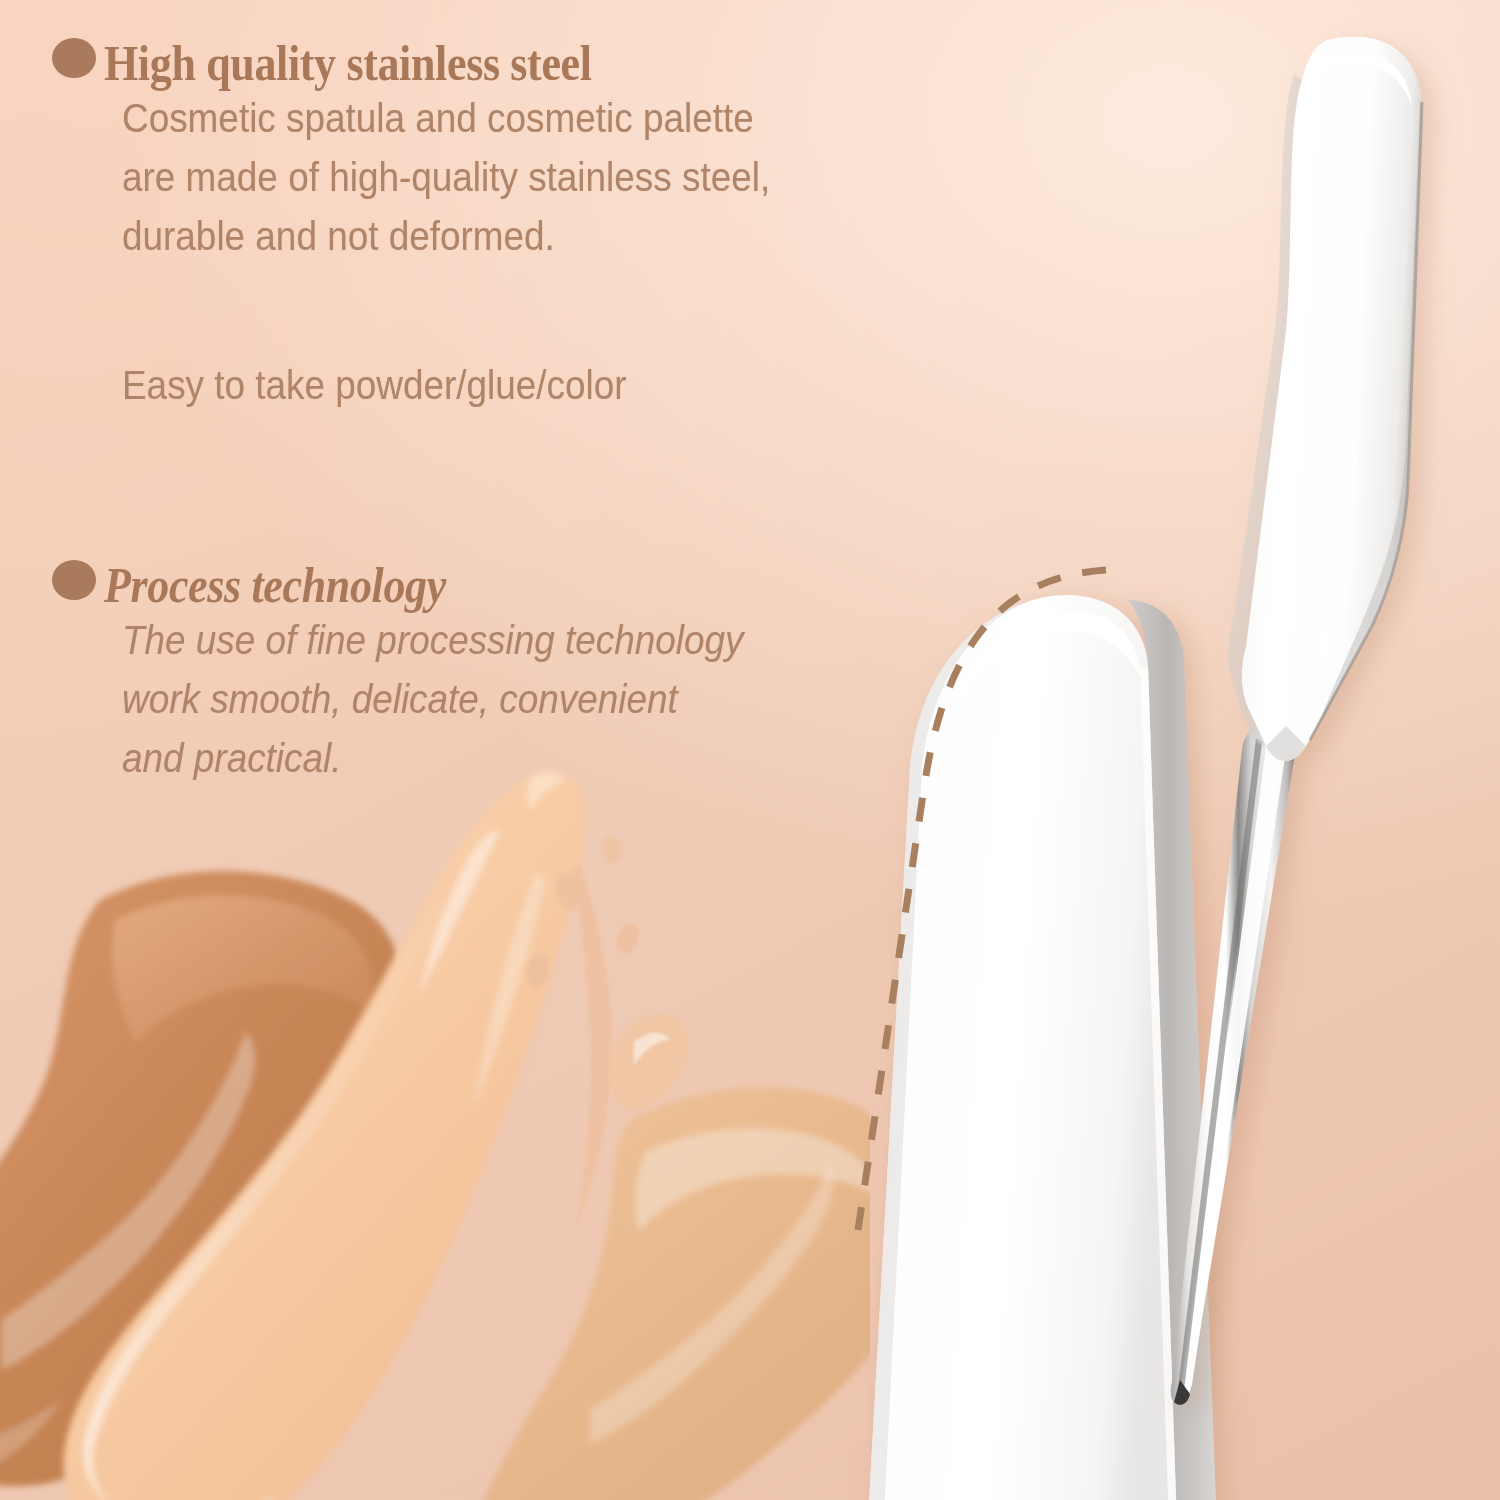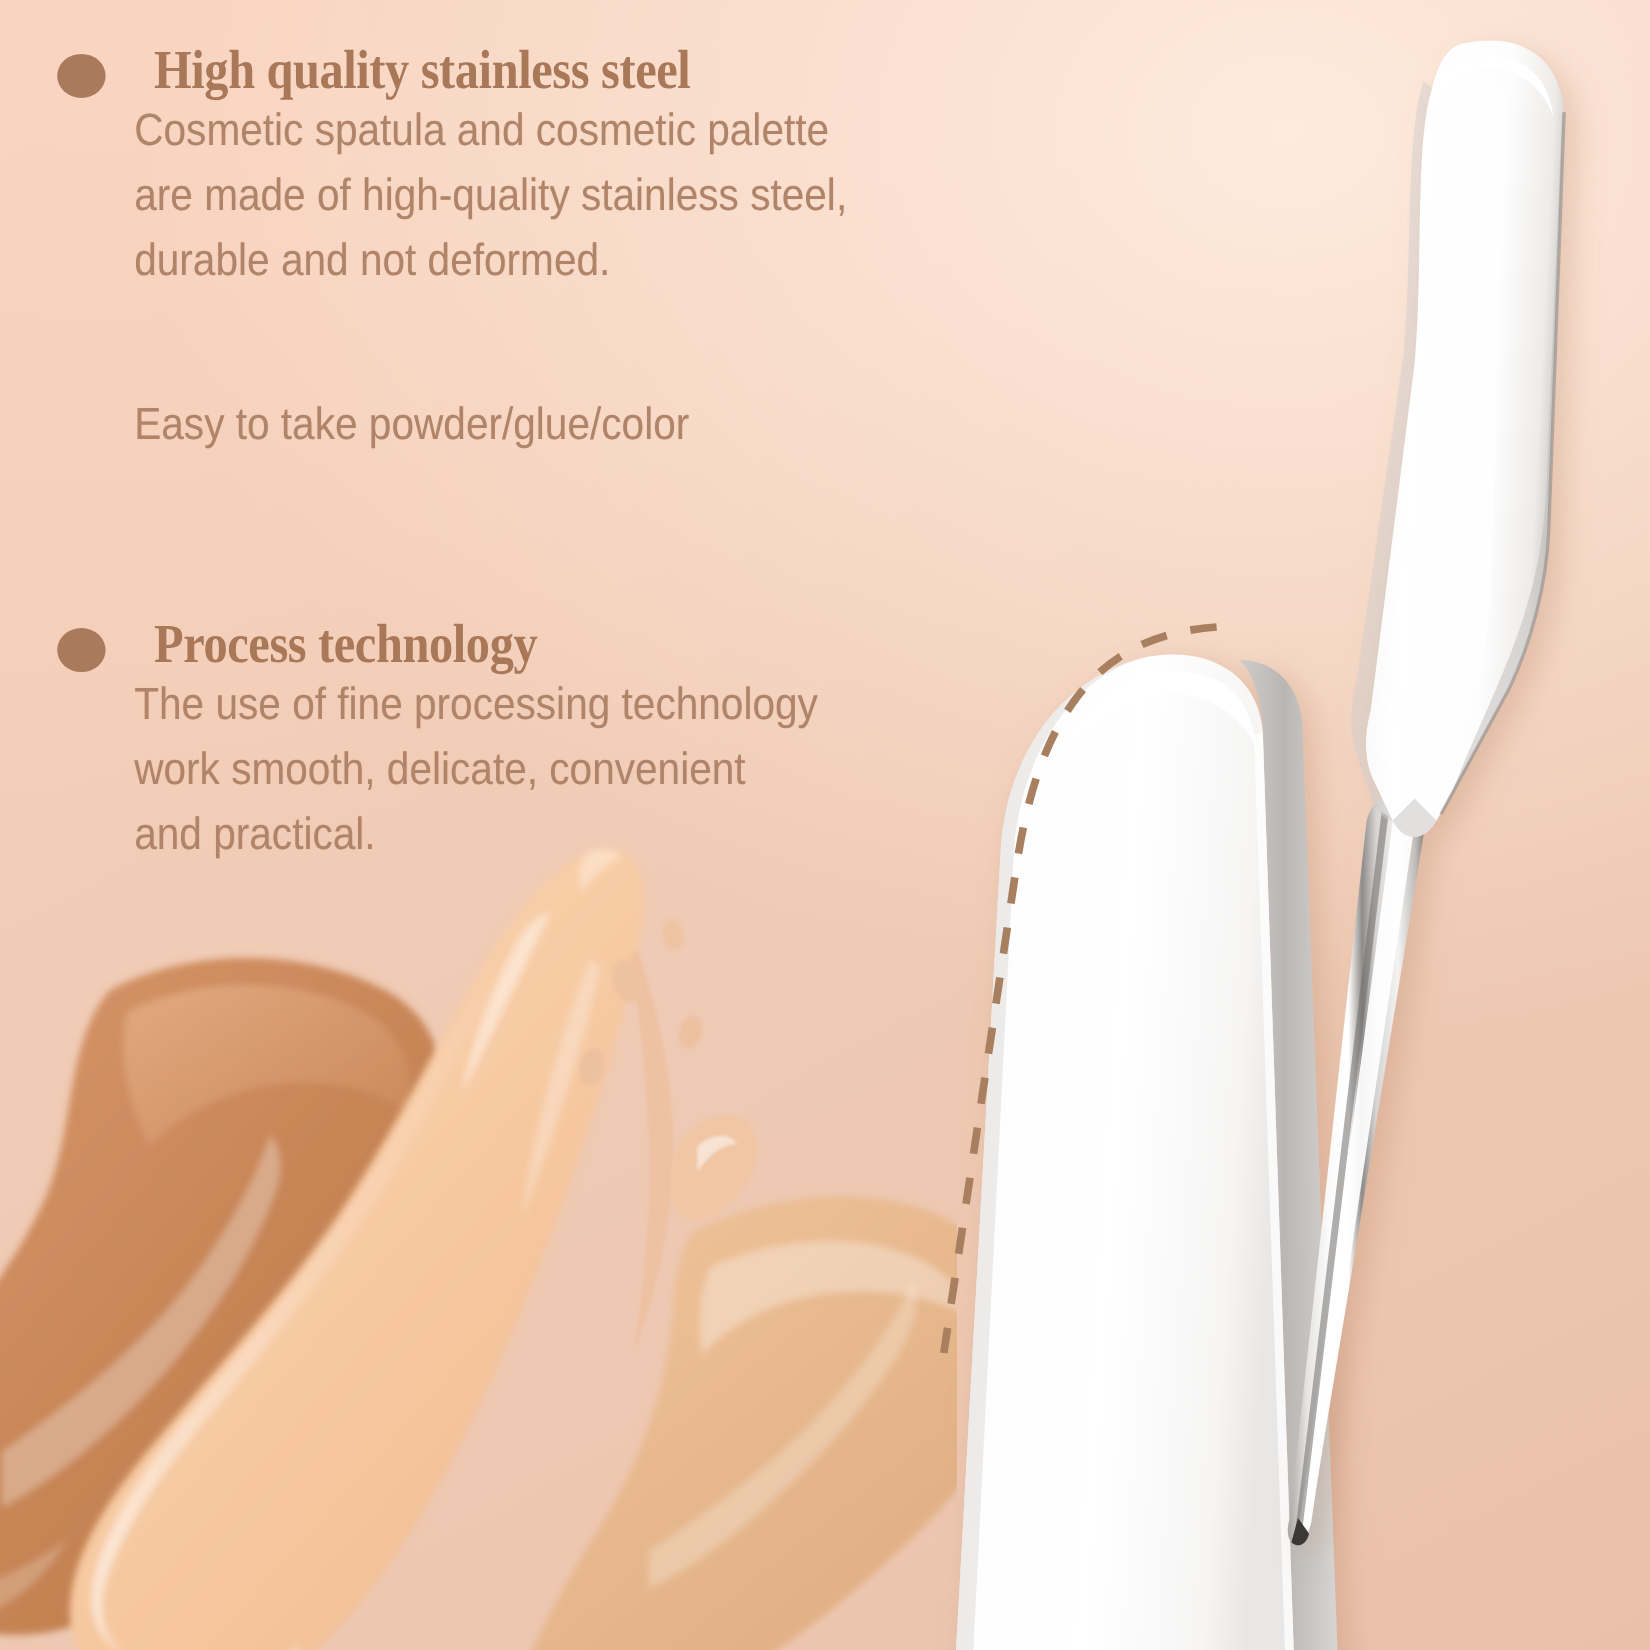--- a/index.html
+++ b/index.html
@@ -17,22 +17,22 @@
       radial-gradient(120% 95% at 78% 8%, rgba(255,236,224,0.95) 0%, rgba(255,236,224,0.0) 58%),
       radial-gradient(100% 80% at 6% 4%, rgba(250,214,194,0.85) 0%, rgba(250,214,194,0) 62%),
       linear-gradient(152deg, #f3d0bb 0%, #f2cdb7 28%, #eec9b3 58%, #edc6b0 80%, #e9c0aa 100%);
   }
 
   
   .copy { position:absolute; left:0; top:0; width:1000px; z-index:6; }
 
   .feature { position:absolute; }
   .feature-head {
-    display:flex; align-items:flex-end;
-    gap:44px;
+    display:flex; align-items:flex-start;
+    gap:8px;
   }
   .bullet {
     flex:0 0 auto;
     width:44px; height:40px;
     border-radius:50%;
     background:#a97a5c;
   }
   .head-text {
     font-family:"Liberation Serif", serif;
     font-weight:bold;
@@ -51,21 +51,21 @@
     line-height:1.44;
     color:#b08468;
     transform:scaleX(0.90);
     transform-origin:left top;
     white-space:pre-line;
     text-shadow:0 0 1px rgba(176,132,104,0.25);
   }
 
   #f1 { left:52px; top:38px; }
   #f2 { left:52px; top:356px; }
-  #f3 { left:52px; top:560px; }
+  #f3 { left:52px; top:560px;font-style:italic; }
 
   
   #swatches {
     position:absolute; left:-60px; top:760px;
     width:930px; height:800px;
     z-index:4;
   }
   #swatches svg { display:block; width:100%; height:100%; }
 
   

